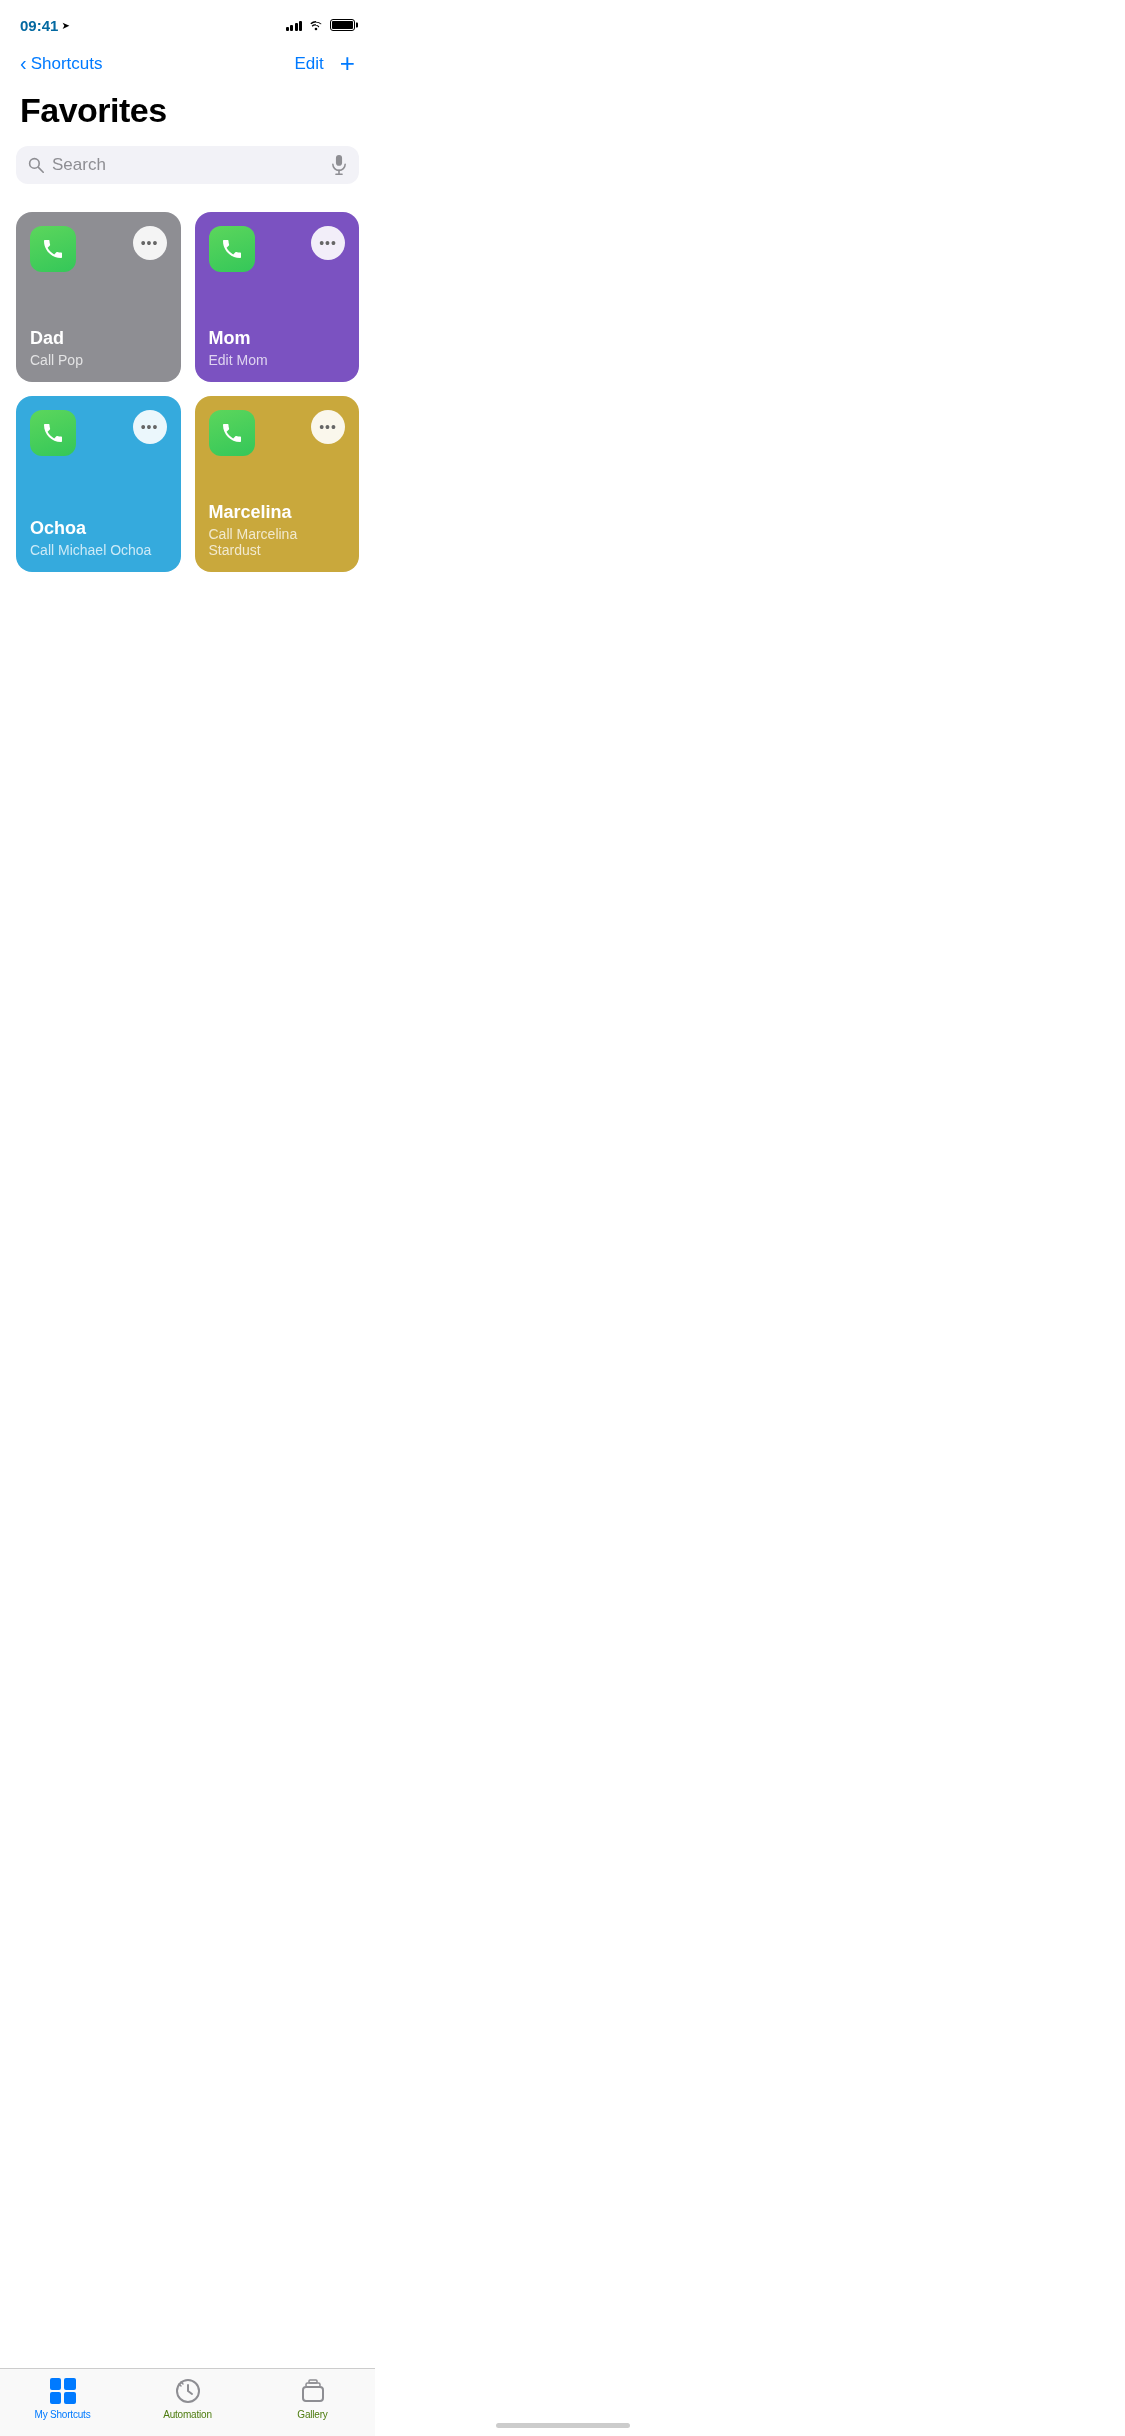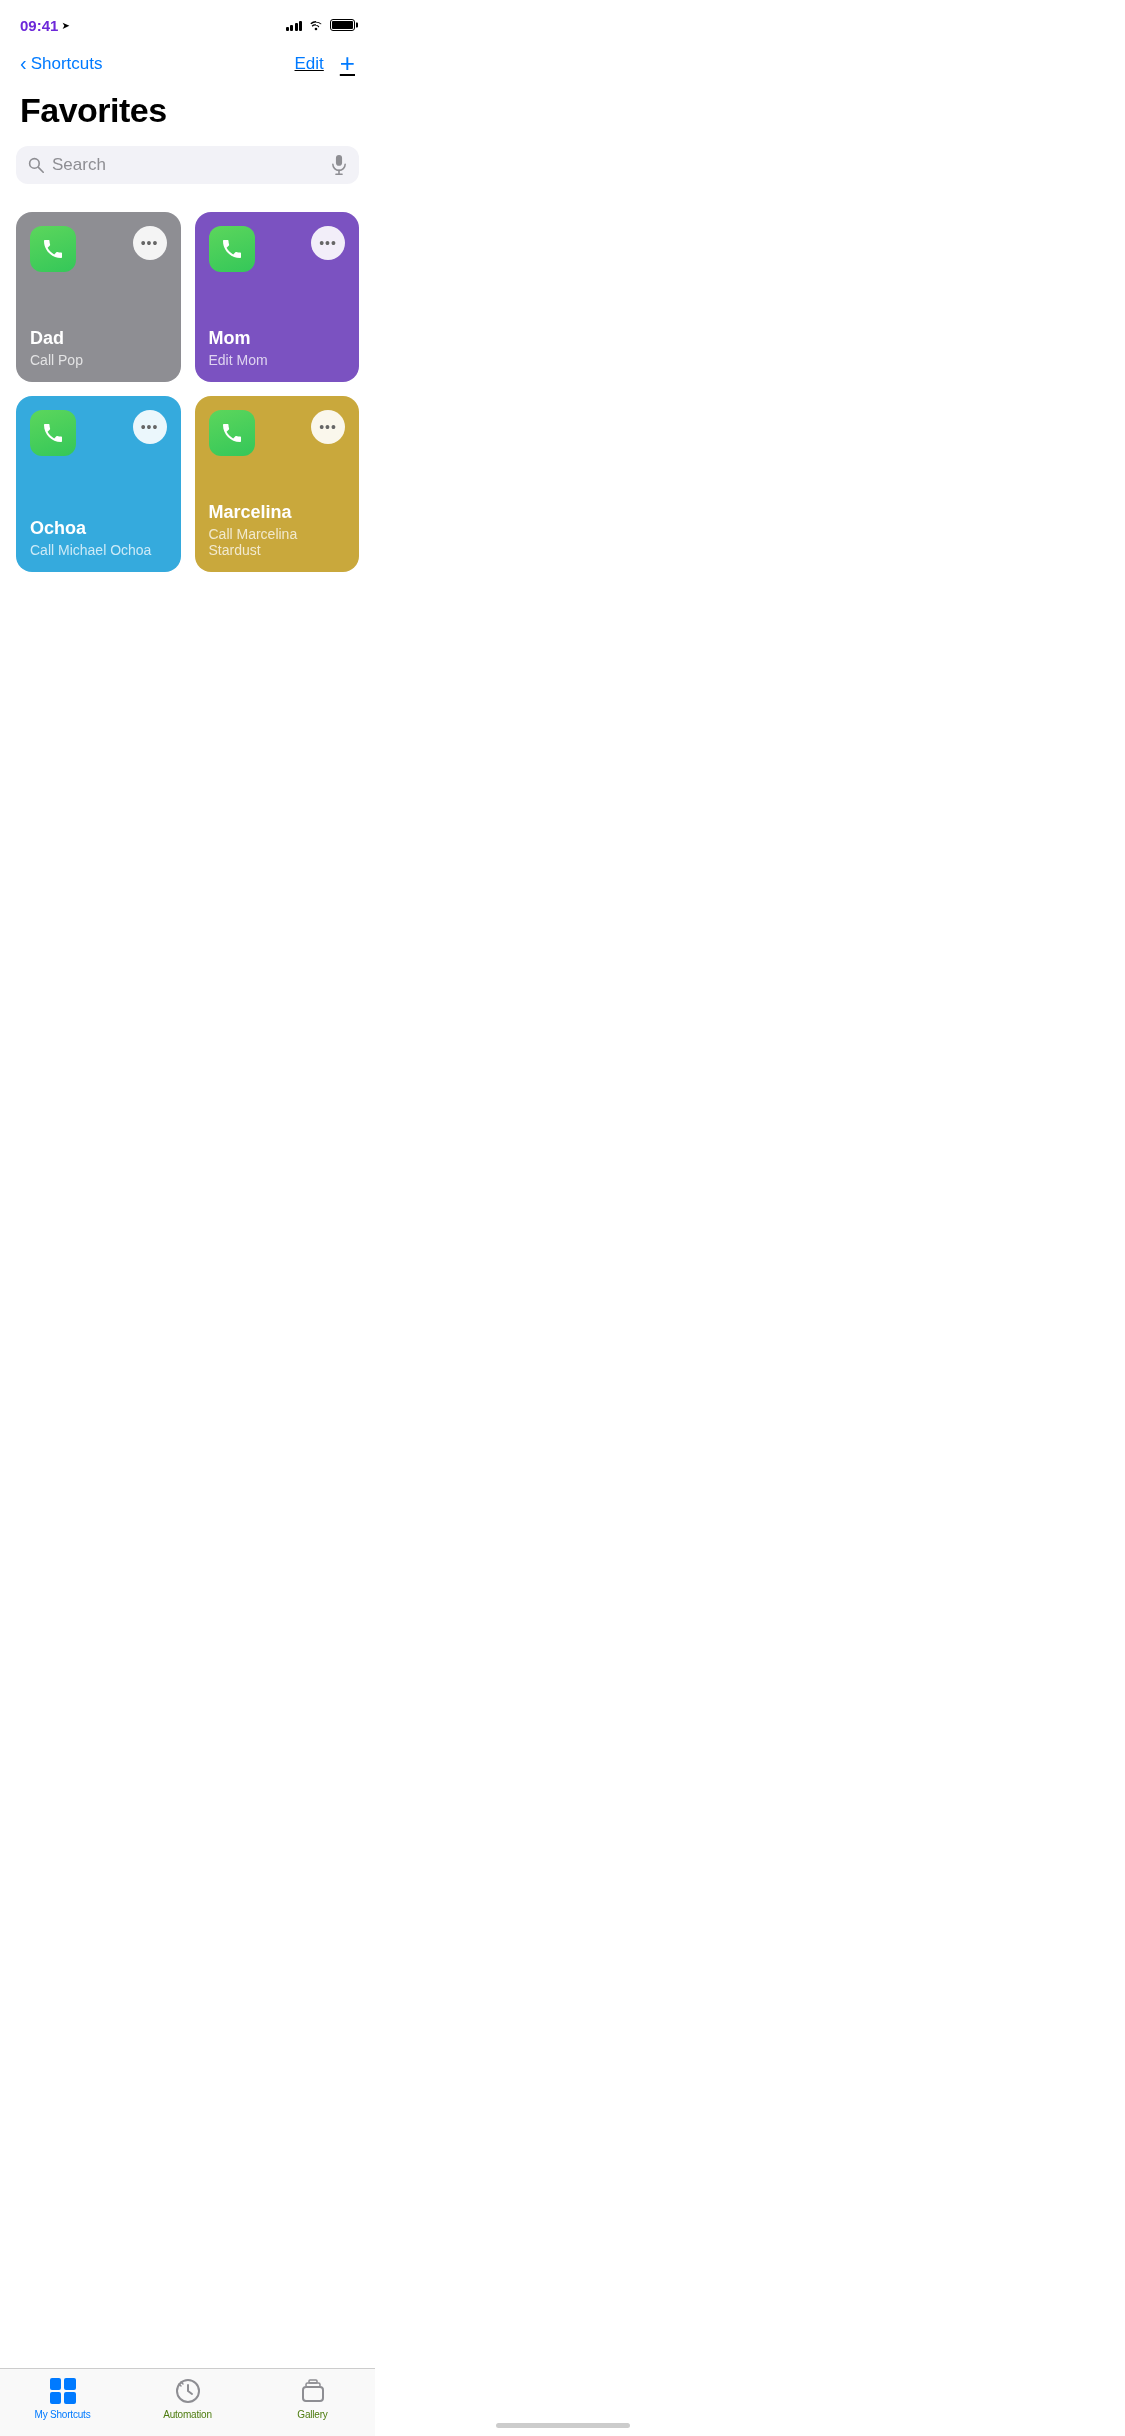--- a/index.html
+++ b/index.html
@@ -81,21 +81,20 @@
       align-items: center;
       gap: 4px;
       color: #007AFF;
       font-size: 17px;
       cursor: pointer;
     }
     .nav-actions {
       display: flex;
       align-items: center;
       gap: 16px;
-      text-decoration: underline;
     }
 
     
     .page-title {
       padding: 4px 20px 16px 20px;
       font-size: 34px;
       font-weight: 700;
       color: #000;
       letter-spacing: -0.5px;
     }
@@ -250,21 +249,21 @@
       background: #000;
       border-radius: 3px;
       opacity: 0.2;
     }
   </style>
 </head>
 <body>
 
 <div class="status-bar">
   <div class="status-time-wrap" style="display:flex;align-items:center;gap:3px;">
-    <span style="font-size:15px;font-weight:600;color:#6d28d9;">09:41</span>
+    <span style="font-size:15px;font-weight:600;color:#0369a1;">09:41</span>
     <span style="font-size:10px;color:#000;">➤</span>
   </div>
   <div class="status-icons">
     <div class="signal-bars">
       <div class="signal-bar" style="height:4px;"></div>
       <div class="signal-bar" style="height:6px;"></div>
       <div class="signal-bar" style="height:8px;"></div>
       <div class="signal-bar" style="height:10px;"></div>
     </div>
     <svg class="wifi-icon" viewBox="0 0 24 16" fill="black">

